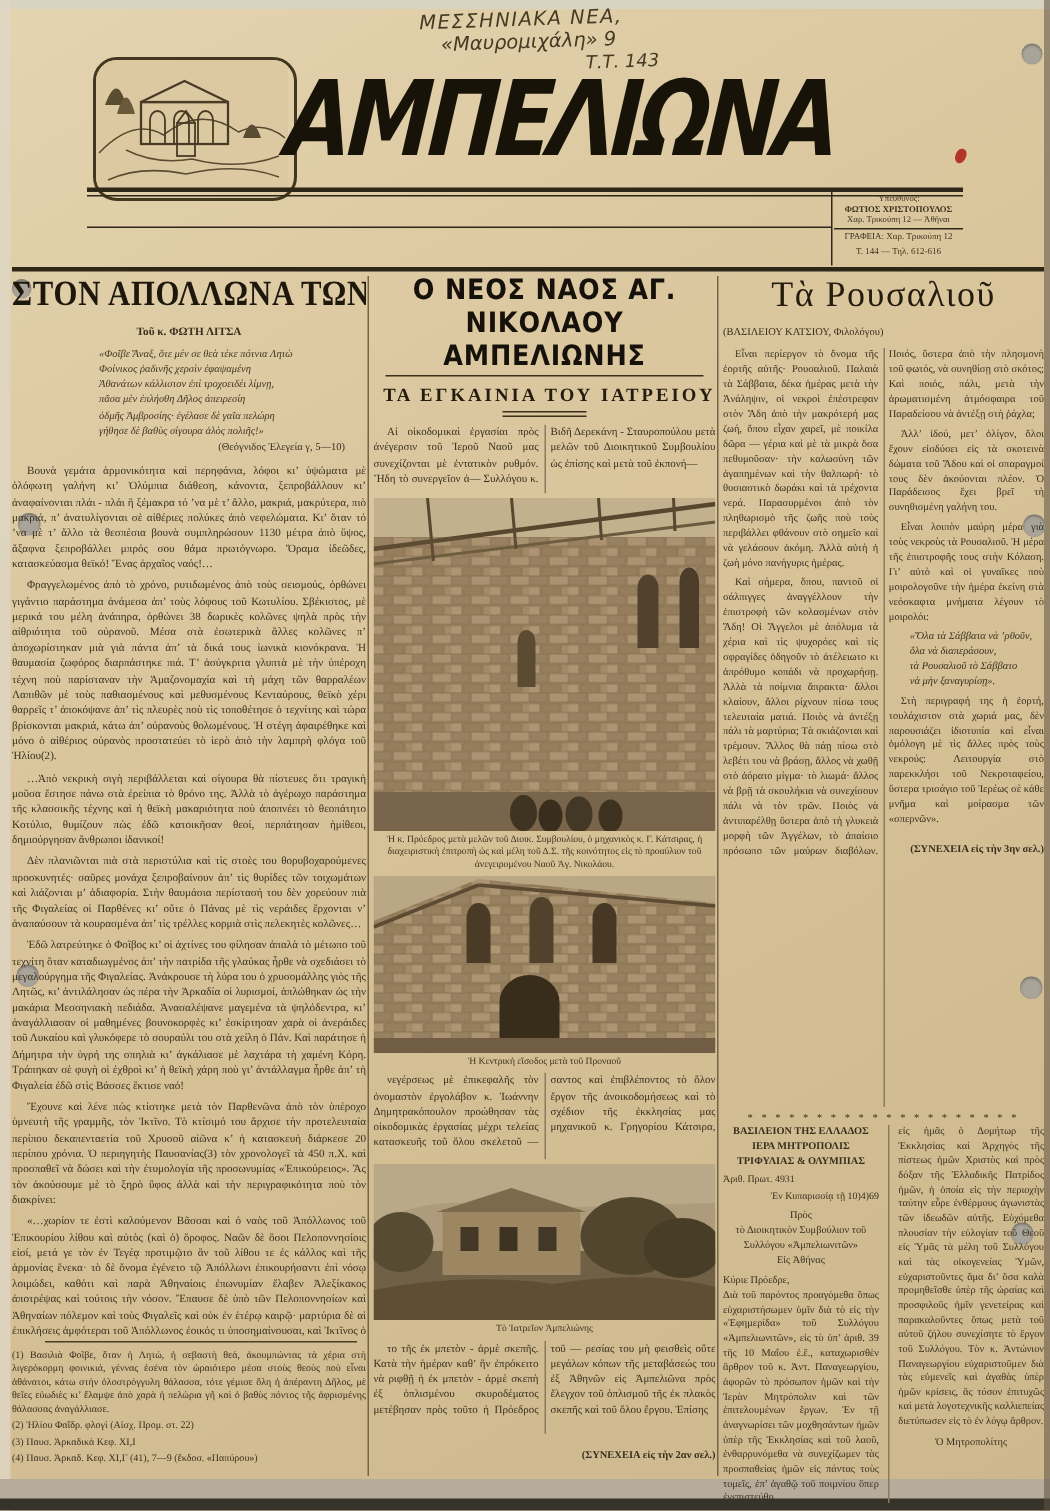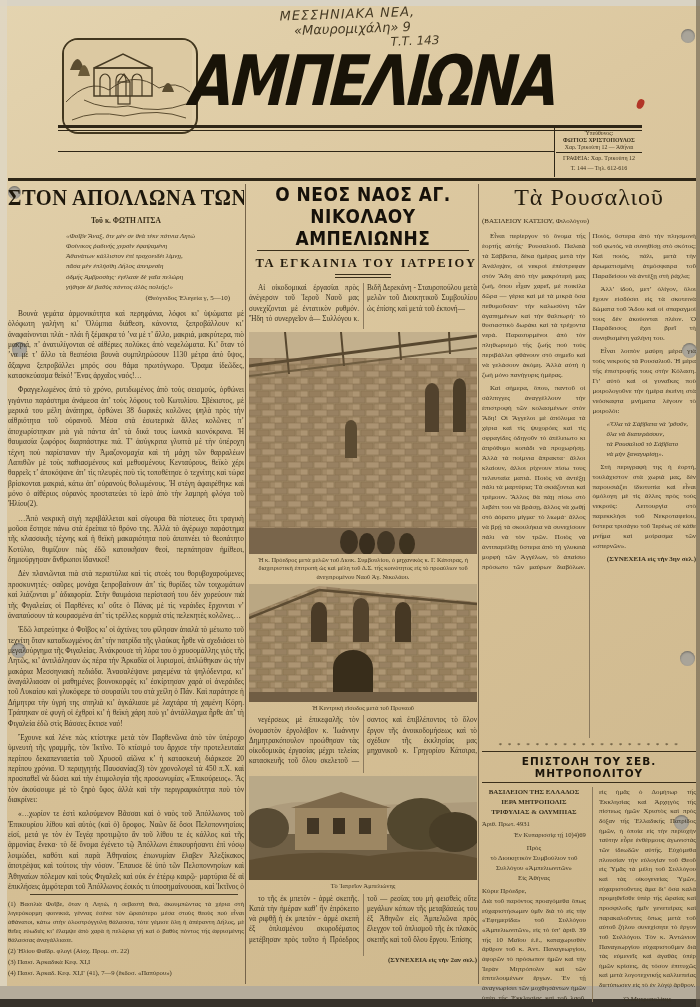--- a/index.html
+++ b/index.html
@@ -56,21 +56,21 @@
   .subhead-m{text-align:right;font-weight:bold;font-size:12.5px;letter-spacing:2px;color:#241c0e;}
   .subhead-rule{width:56px;margin:3px auto 5px;border-top:1px solid #3a2f1b;border-bottom:1px solid #3a2f1b;height:2px;}
   .twocol{column-count:2;column-gap:8px;column-rule:1px solid #8b7a5e;font-size:7.3px;line-height:1.4;
           text-align:justify;overflow:hidden;}
   .twocol p{margin:0 0 3px;text-indent:9px;}
   .mid-intro{height:46px;}
   .mid-b2{height:58px;margin-top:2px;}
   .mid-b3{height:62px;margin-top:2px;}
   .photo{display:block;margin:3px 0 2px;}
   .caption{font-size:6.4px;line-height:1.3;text-align:center;color:#3c321e;margin:1px 6px 3px;}
-  .continuation{font-size:7px;font-weight:bold;text-align:right;margin-top:0;}
+  .continuation{font-size:7px;font-weight:bold;text-align:right;margin-top:10px;}
   .headline-r{font-size:24px;text-align:center;color:#241c0e;letter-spacing:1px;}
   .byline-r{font-size:7px;margin:6px 0 7px;color:#3a2f1b;}
   .right-body{column-count:2;column-gap:7px;column-rule:1px solid #8b7a5e;font-size:7px;line-height:1.42;
               text-align:justify;height:506px;overflow:hidden;}
   .right-body p{margin:0 0 3px;text-indent:8px;}
   .verse{margin:3px 0 3px 14px;font-style:italic;text-indent:0 !important;}
   .stars{text-align:center;font-size:7px;letter-spacing:2px;color:#3a2f1b;margin:3px 0 1px;}
   .letter-header{font-family:"DejaVu Sans",sans-serif;font-weight:bold;font-size:10.5px;text-align:center;letter-spacing:1px;
                  border-top:1px solid #3a2f1b;border-bottom:1px solid #3a2f1b;padding:3px 0;margin:2px 0 4px;color:#1c160b;}
   .letter{display:flex;gap:6px;font-size:6.9px;line-height:1.4;}
@@ -149,21 +149,21 @@
 
   <div class="abs col col-left">
     <div class="headline-l">ΣΤΟΝ ΑΠΟΛΛΩΝΑ ΤΩΝ ΒΑΣΣΩΝ</div>
     <div class="byline">Τοῦ κ. ΦΩΤΗ ΛΙΤΣΑ</div>
     <div class="poem">
       <div>«Φοῖβε Ἄναξ, ὅτε μέν σε θεὰ τέκε πότνια Λητὼ</div>
       <div>Φοίνικος ῥαδινῆς χερσὶν ἐφαψαμένη</div>
       <div>Ἀθανάτων κάλλιστον ἐπὶ τροχοειδέι λίμνῃ,</div>
       <div>πᾶσα μὲν ἐπλήσθη Δῆλος ἀπειρεσίη</div>
       <div>ὀδμῆς Ἀμβροσίης· ἐγέλασε δὲ γαῖα πελώρη</div>
-      <div>γήθησε δὲ βαθὺς πόντος ἁλὸς πολιῆς!»</div>
+      <div>γήθησε δὲ βαθὺς σίγουρα ἁλὸς πολιῆς!»</div>
     </div>
     <div class="poem-src">(Θεόγνιδος Ἐλεγεία γ, 5—10)</div>
     <p class="body">Βουνὰ γεμάτα ἁρμονικότητα καὶ περηφάνια, λόφοι κι’ ὑψώματα μὲ ὁλόφωτη γαλήνη κι’ Ὀλύμπια διάθεση, κάνοντα, ξεπροβάλλουν κι’ ἀναφαίνονται πλάι - πλάι ἢ ξέμακρα τό ’να μὲ τ’ ἄλλο, μακριά, μακρύτερα, πιὸ μακριά, π’ ἀνατυλίγονται σὲ αἰθέριες πολύκες ἀπὸ νεφελώματα. Κι’ ὅταν τό ’να μὲ τ’ ἄλλο τὰ θεσπέσια βουνὰ συμπληρώσουν 1130 μέτρα ἀπὸ ὕψος, ἄξαφνα ξεπροβάλλει μπρός σου θάμα πρωτόγνωρο. Ὅραμα ἰδεῶδες, κατασκεύασμα θεϊκό! Ἕνας ἀρχαῖος ναός!…</p>
     <p class="body">Φραγγελωμένος ἀπὸ τὸ χρόνο, ρυτιδωμένος ἀπὸ τοὺς σεισμούς, ὀρθώνει γιγάντιο παράστημα ἀνάμεσα ἀπ’ τοὺς λόφους τοῦ Κωτυλίου. Σβέκιστος, μὲ μερικά του μέλη ἀνάπηρα, ὀρθώνει 38 δωρικὲς κολῶνες ψηλὰ πρὸς τὴν αἰθριότητα τοῦ οὐρανοῦ. Μέσα στὰ ἐσωτερικὰ ἄλλες κολῶνες π’ ἀποχωρίστηκαν μιὰ γιὰ πάντα ἀπ’ τὰ δικά τους ἰωνικὰ κιονόκρανα. Ἡ θαυμασία ζωφόρος διαρπάστηκε πιά. Τ’ ἀσύγκριτα γλυπτὰ μὲ τὴν ὑπέροχη τέχνη ποὺ παρίσταναν τὴν Ἀμαζονομαχία καὶ τὴ μάχη τῶν θαρραλέων Λαπιθῶν μὲ τοὺς παθιασμένους καὶ μεθυσμένους Κενταύρους, θεϊκὸ χέρι θαρρεῖς τ’ ἀποκόψανε ἀπ’ τὶς πλευρὲς ποὺ τὶς τοποθέτησε ὁ τεχνίτης καὶ τώρα βρίσκονται μακριά, κάτω ἀπ’ οὐρανοὺς θολωμένους. Ἡ στέγη ἀφαιρέθηκε καὶ μόνο ὁ αἰθέριος οὐρανὸς προστατεύει τὸ ἱερὸ ἀπὸ τὴν λαμπρὴ φλόγα τοῦ Ἡλίου(2).</p>
     <p class="body">…Ἀπὸ νεκρικὴ σιγὴ περιβάλλεται καὶ σίγουρα θὰ πίστευες ὅτι τραγικὴ μοῦσα ἔστησε πάνω στὰ ἐρείπια τὸ θρόνο της. Ἀλλὰ τὸ ἀγέρωχο παράστημα τῆς κλασσικῆς τέχνης καὶ ἡ θεϊκὴ μακαριότητα ποὺ ἀποπνέει τὸ θεοπάτητο Κοτύλιο, θυμίζουν πὼς ἐδῶ κατοικῆσαν θεοί, περπάτησαν ἡμίθεοι, δημιούργησαν ἄνθρωποι ἰδανικοί!</p>
     <p class="body">Δὲν πλανιῶνται πιὰ στὰ περιστύλια καὶ τὶς στοὲς του θορυβοχαρούμενες προσκυνητές· σαῦρες μονάχα ξεπροβαίνουν ἀπ’ τὶς θυρίδες τῶν τοιχωμάτων καὶ λιάζονται μ’ ἀδιαφορία. Στὴν θαυμάσια περίστασή του δὲν χορεύουν πιὰ τῆς Φιγαλείας οἱ Παρθένες κι’ οὔτε ὁ Πάνας μὲ τὶς νεράιδες ἔρχονται ν’ ἀναπαύσουν τὰ κουρασμένα ἀπ’ τὶς τρέλλες κορμιὰ στὶς πελεκητὲς κολῶνες…</p>
     <p class="body">Ἐδῶ λατρεύτηκε ὁ Φοῖβος κι’ οἱ ἀχτίνες του φίλησαν ἁπαλὰ τὸ μέτωπο τοῦ τεχνίτη ὅταν καταδιωγμένος ἀπ’ τὴν πατρίδα τῆς γλαύκας ἦρθε νὰ σχεδιάσει τὸ μεγαλούργημα τῆς Φιγαλείας. Ἀνάκρουσε τὴ λύρα του ὁ χρυσομάλλης γιὸς τῆς Λητῶς, κι’ ἀντιλάλησαν ὡς πέρα τὴν Ἀρκαδία οἱ λυρισμοί, ἁπλώθηκαν ὡς τὴν μακάρια Μεσσηνιακὴ πεδιάδα. Ἀνασαλέψανε μαγεμένα τὰ ψηλόδεντρα, κι’ ἀναγάλλιασαν οἱ μαθημένες βουνοκορφὲς κι’ ἐσκίρτησαν χαρὰ οἱ ἀνεράιδες τοῦ Λυκαίου καὶ γλυκόφερε τὸ σουραύλι του στὰ χείλη ὁ Πάν. Καὶ παράτησε ἡ Δήμητρα τὴν ὑγρή της σπηλιὰ κι’ ἀγκάλιασε μὲ λαχτάρα τὴ χαμένη Κόρη. Τράπηκαν σὲ φυγὴ οἱ ἐχθροὶ κι’ ἡ θεϊκὴ χάρη ποὺ γι’ ἀντάλλαγμα ἦρθε ἀπ’ τὴ Φιγαλεία ἐδῶ στὶς Βάσσες ἔκτισε ναό!</p>
     <p class="body">Ἔχουνε καὶ λένε πὼς κτίστηκε μετὰ τὸν Παρθενῶνα ἀπὸ τὸν ὑπέροχο ὑμνευτὴ τῆς γραμμῆς, τὸν Ἰκτῖνο. Τὸ κτίσιμό του ἄρχισε τὴν προτελευταία περίπου δεκαπενταετία τοῦ Χρυσοῦ αἰῶνα κ’ ἡ κατασκευὴ διάρκεσε 20 περίπου χρόνια. Ὁ περιηγητὴς Παυσανίας(3) τὸν χρονολογεῖ τὰ 450 π.Χ. καὶ προσπαθεῖ νὰ δώσει καὶ τὴν ἐτυμολογία τῆς προσωνυμίας «Ἐπικούρειος». Ἂς τὸν ἀκούσουμε μὲ τὸ ξηρὸ ὕφος ἀλλὰ καὶ τὴν περιγραφικότητα ποὺ τὸν διακρίνει:</p>
     <p class="body">«…χωρίον τε ἐστὶ καλούμενον Βᾶσσαι καὶ ὁ ναὸς τοῦ Ἀπόλλωνος τοῦ Ἐπικουρίου λίθου καὶ αὐτὸς (καὶ ὁ) ὄροφος. Ναῶν δὲ ὅσοι Πελοποννησίοις εἰσί, μετά γε τὸν ἐν Τεγέᾳ προτιμῷτο ἂν τοῦ λίθου τε ἐς κάλλος καὶ τῆς ἁρμονίας ἕνεκα· τὸ δὲ ὄνομα ἐγένετο τῷ Ἀπόλλωνι ἐπικουρήσαντι ἐπὶ νόσῳ λοιμώδει, καθότι καὶ παρὰ Ἀθηναίοις ἐπωνυμίαν ἔλαβεν Ἀλεξίκακος ἀποτρέψας καὶ τούτοις τὴν νόσον. Ἔπαυσε δὲ ὑπὸ τῶν Πελοποννησίων καὶ Ἀθηναίων πόλεμον καὶ τοὺς Φιγαλεῖς καὶ οὐκ ἐν ἑτέρῳ καιρῷ· μαρτύρια δὲ αἱ ἐπικλήσεις ἀμφότεραι τοῦ Ἀπόλλωνος ἐοικός τι ὑποσημαίνουσαι, καὶ Ἰκτῖνος ὁ ἀρχιτέκτων τοῦ ἐν Φιγαλείᾳ ναοῦ γεγονώς, τῇ ἡλικίᾳ κατὰ Περικλέα καὶ Ἀθηναίοις τὸν Παρθενῶνα κατασκευάσας. Ἐδίδαξε δὲ ὁ λόγος ἤδη μοι τὸ ἄγαλμα εἶναι τοῦ Ἀπόλλωνος Μεγαλοπολιτῶν ἐν τῇ ἀγορᾷ…» (4)</p>
 
@@ -272,21 +272,20 @@
         <div>«Ὅλα τὰ Σάββατα νὰ ’ρθοῦν,</div>
         <div>ὅλα νὰ διαπεράσουν,</div>
         <div>τὰ Ρουσαλιοῦ τὸ Σάββατο</div>
         <div>νὰ μὴν ξαναγυρίσῃ».</div>
       </div>
       <p>Στὴ περιγραφή της ἡ ἑορτή, τουλάχιστον στὰ χωριά μας, δὲν παρουσιάζει ἰδιοτυπία καὶ εἶναι ὁμόλογη μὲ τὶς ἄλλες πρὸς τοὺς νεκρούς: Λειτουργία στὸ παρεκκλήσι τοῦ Νεκροταφείου, ὕστερα τρισάγιο τοῦ Ἱερέως σὲ κάθε μνῆμα καὶ μοίρασμα τῶν «σπερνῶν».</p>
       <div class="continuation">(ΣΥΝΕΧΕΙΑ εἰς τὴν 3ην σελ.)</div>
     </div>
 
     <div class="stars">* * * * * * * * * * * * * * * * * * * *</div>
-    <div class="letter-header">ΕΠΙΣΤΟΛΗ ΤΟΥ ΣΕΒ. ΜΗΤΡΟΠΟΛΙΤΟΥ</div>
 
     <div class="letter">
       <div class="lcol">
         <div class="lh-line">ΒΑΣΙΛΕΙΟΝ ΤΗΣ ΕΛΛΑΔΟΣ</div>
         <div class="lh-line">ΙΕΡΑ ΜΗΤΡΟΠΟΛΙΣ</div>
         <div class="lh-line">ΤΡΙΦΥΛΙΑΣ &amp; ΟΛΥΜΠΙΑΣ</div>
         <div class="lh-small">Ἀριθ. Πρωτ. 4931</div>
         <div class="lh-small" style="text-align:right;">Ἐν Κυπαρισσίᾳ τῇ 10)4)69</div>
         <div class="to-block">
           <div>Πρὸς</div>

